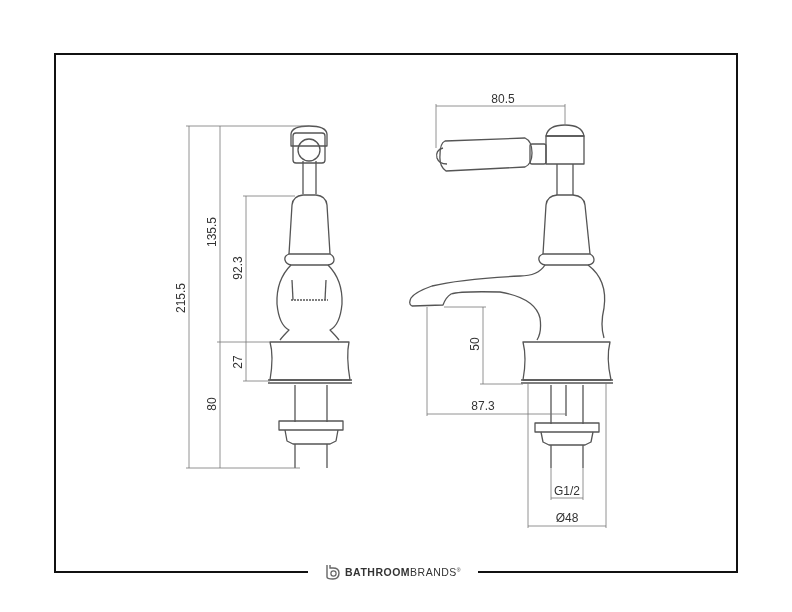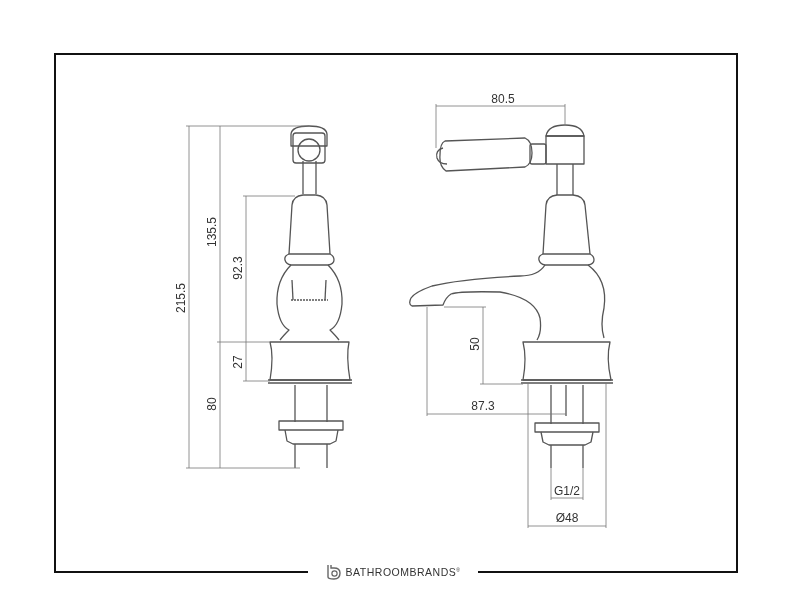--- a/index.html
+++ b/index.html
@@ -1,21 +1,21 @@
 <!DOCTYPE html>
 <html><head>
 <meta charset="utf-8">
 <style>
   html, body { margin:0; padding:0; background:#ffffff; }
   body { width:792px; height:612px; position:relative; overflow:hidden; font-family:"Liberation Sans", sans-serif; }
   .frame { position:absolute; left:54px; top:53px; width:680px; height:516px; border:2.5px solid #111; box-sizing:content-box; }
   svg.drawing { position:absolute; left:0; top:0; width:792px; height:612px; }
   .logo { position:absolute; left:308px; top:562px; width:170px; height:20px; background:#fff; display:flex; align-items:center; justify-content:center; gap:4px; }
   .logo-text { font-size:10.5px; letter-spacing:0.5px; color:#333; white-space:nowrap; }
-  .logo-text b { font-weight:normal; }
+  .logo-text b { font-weight:bold; }
   .logo-text .light { font-weight:normal;text-align:center; }
   .logo-text sup { font-size:5px; }
   .dim { font-family:"Liberation Sans", sans-serif; font-size:12px; fill:#333; }
 </style>
 </head>
 <body>
 
 <div class="frame"></div>
 
 <svg class="drawing" viewBox="0 0 792 612" xmlns="http://www.w3.org/2000/svg">

